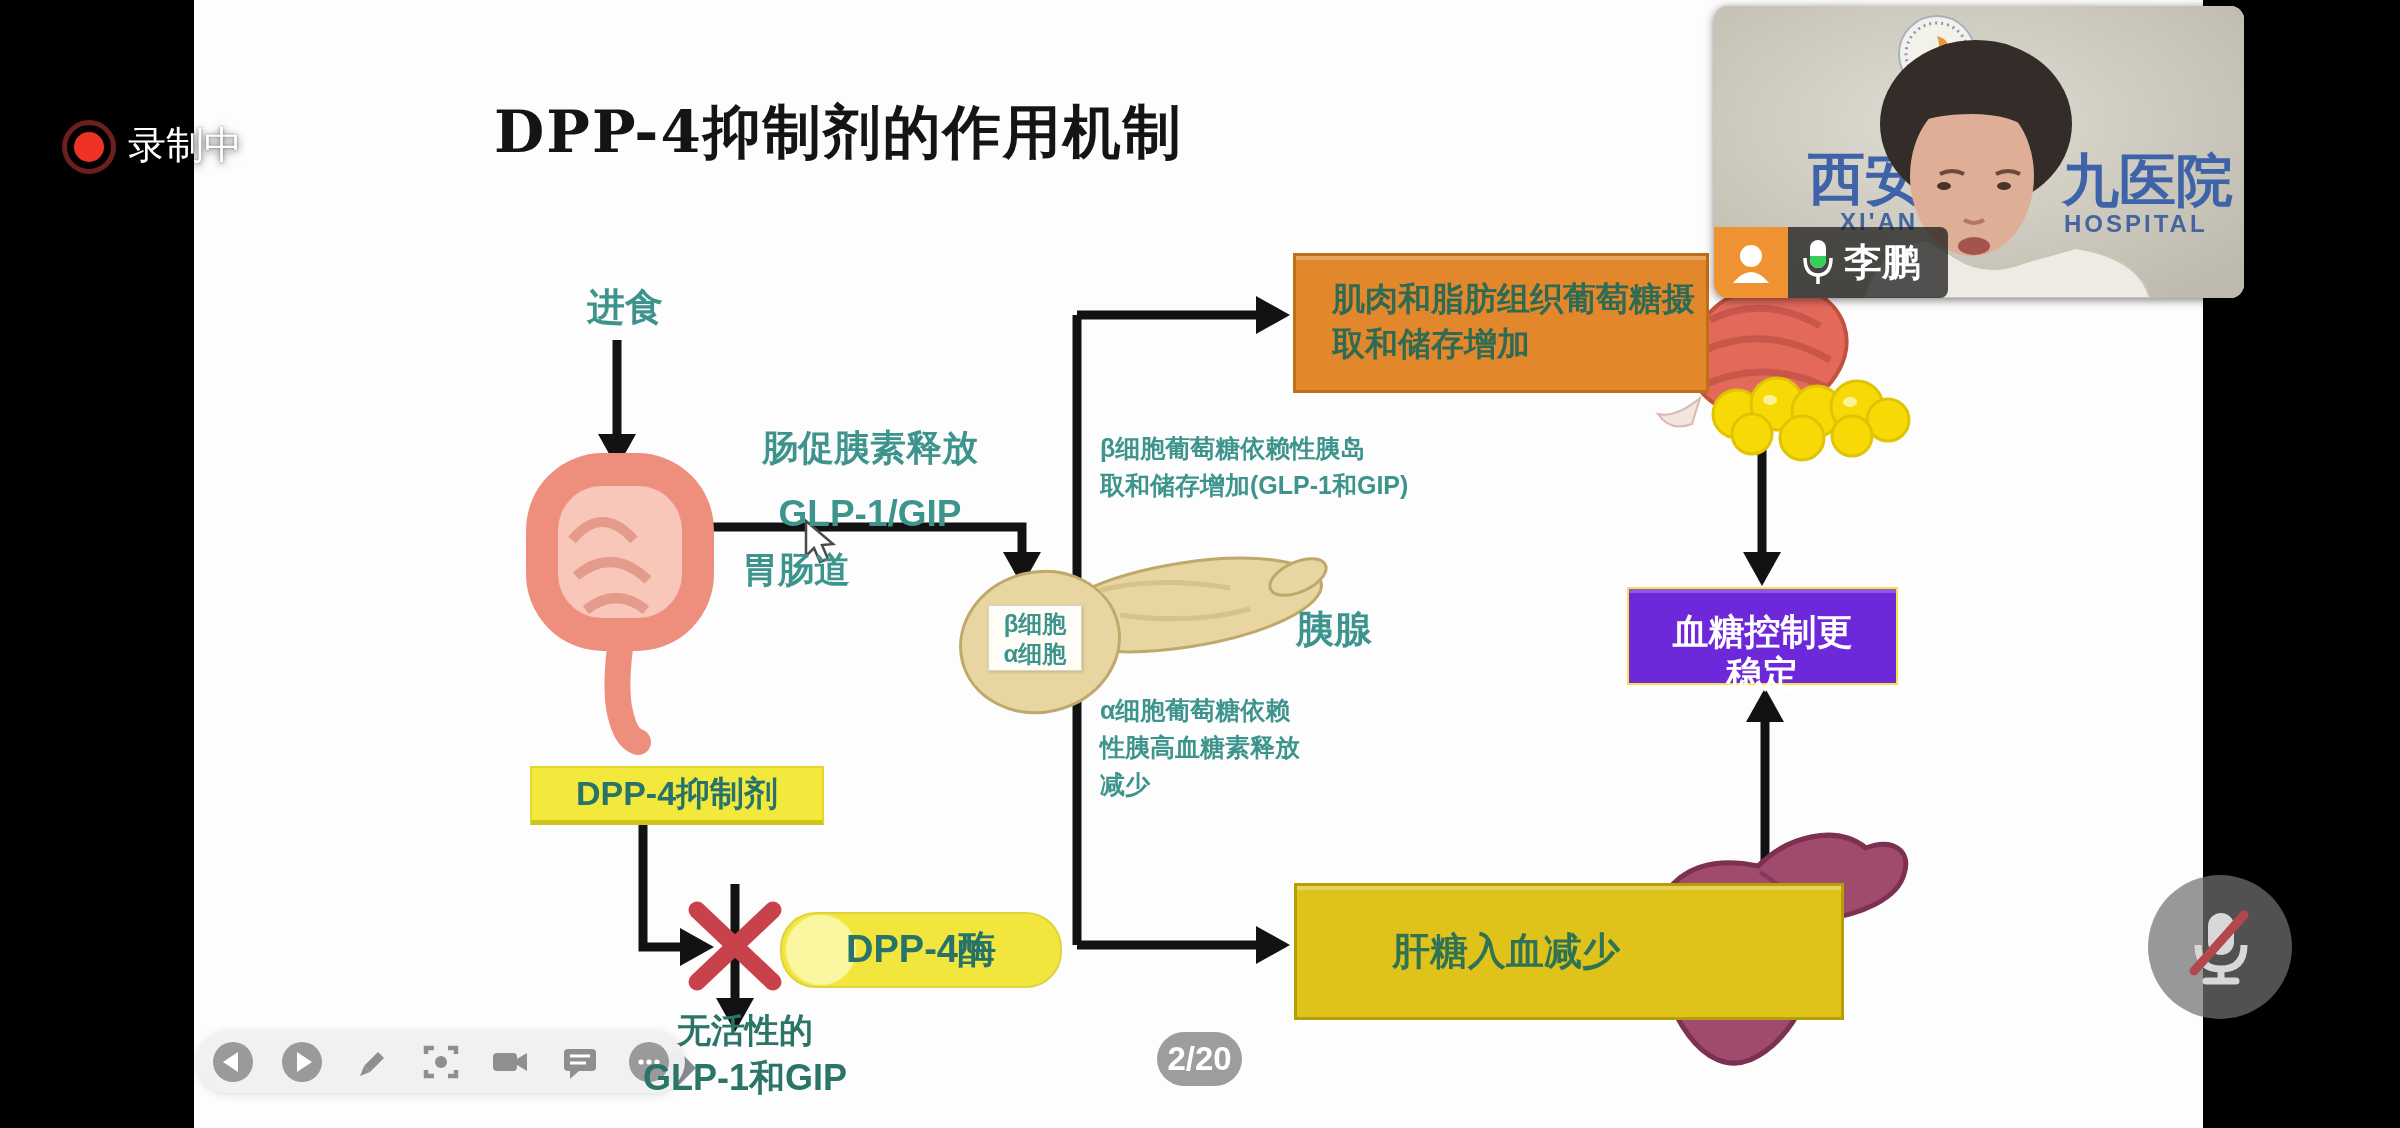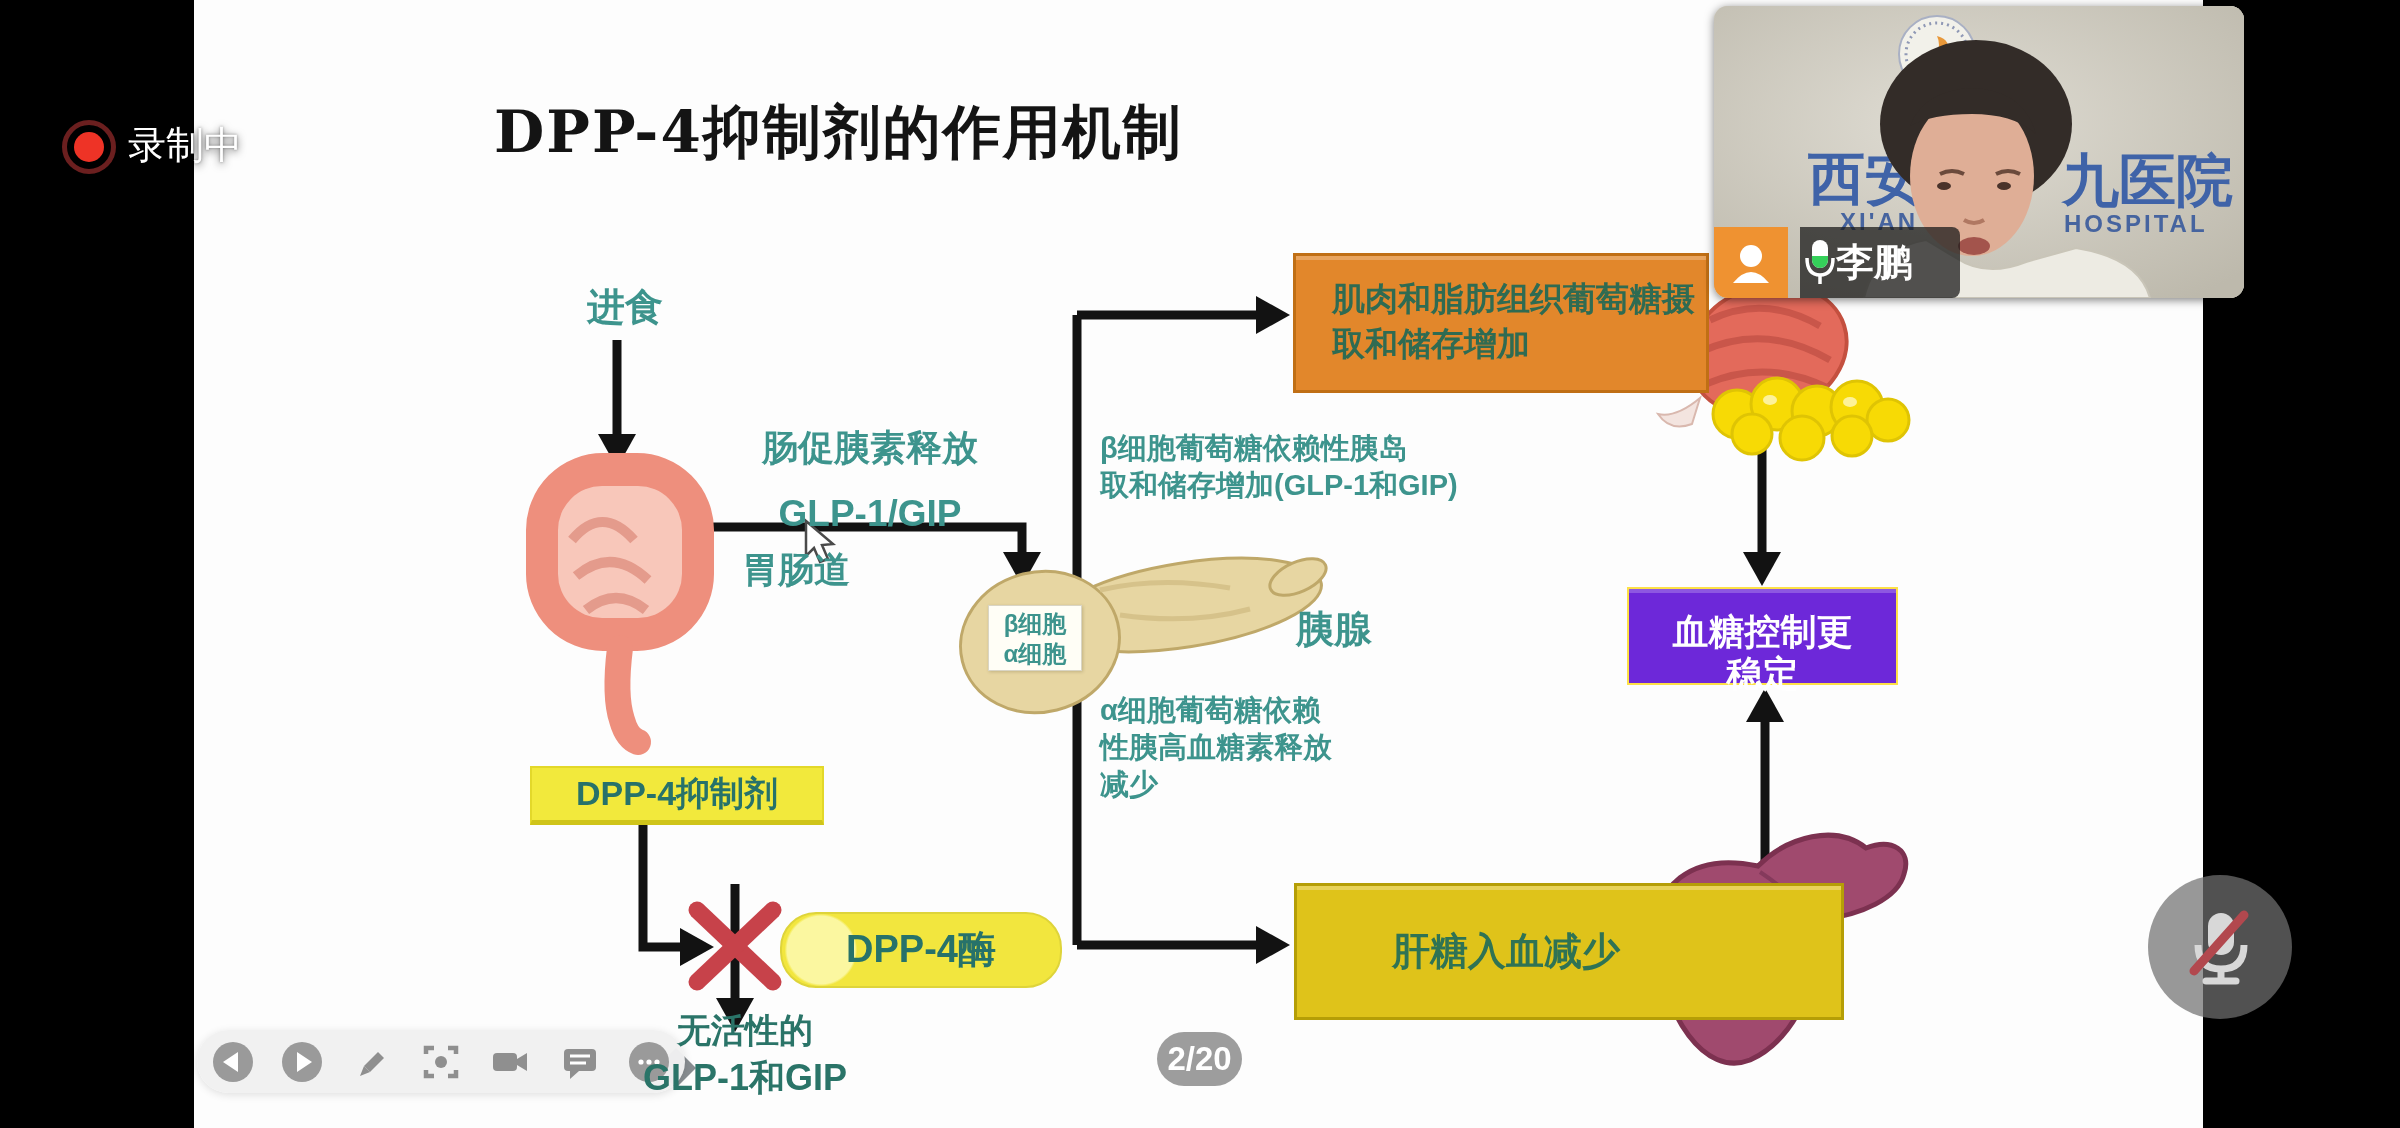--- a/index.html
+++ b/index.html
@@ -5,21 +5,21 @@
   html,body{margin:0;padding:0;width:2400px;height:1128px;background:#000;overflow:hidden;
     font-family:"Liberation Sans", sans-serif;}
   .stage{position:absolute;left:0;top:0;width:2400px;height:1128px;background:#000;}
   .slide{position:absolute;left:194px;top:0;width:2009px;height:1128px;background:#fdfdfd;}
   .abs{position:absolute;}
   .teal{color:#3d948d;font-weight:bold;}
   .slide-title{left:494px;top:94px;width:760px;font-family:"DejaVu Serif", serif;
     font-size:58px;font-weight:600;color:#141414;letter-spacing:2px;white-space:nowrap;}
   .label-lg{font-size:38px;}
   .label-md{font-size:36px;}
-  .para{font-size:29px;line-height:37px;}
+  .para{font-size:25px;line-height:37px;}
   .center{text-align:center;}
   
   .box-inhibitor{left:530px;top:766px;width:290px;height:52px;background:#f2e93c;
     border:2px solid #e3d82a;border-bottom:5px solid #cfc41a;
     color:#27726a;font-weight:bold;font-size:34px;line-height:50px;text-align:center;}
   .pill-enzyme{left:780px;top:912px;width:278px;height:72px;border-radius:36px;
     background:radial-gradient(circle at 14% 50%, #fbf7a0 0 14%, #f2e63e 15%);
     border:2px solid #ded43a;color:#27726a;font-weight:bold;font-size:38px;
     line-height:70px;text-align:center;}
   .box-muscle{left:1293px;top:253px;width:416px;height:140px;background:#e2872b;
@@ -53,22 +53,22 @@
   .page-pill{left:1157px;top:1032px;width:85px;height:54px;border-radius:27px;
     background:rgba(152,152,152,.95);color:#fff;font-size:33px;font-weight:bold;
     text-align:center;line-height:54px;}
   
   .webcam{left:1714px;top:6px;width:530px;height:292px;border-radius:14px;
     overflow:hidden;background:linear-gradient(140deg,#c9c5b8 0%,#dcd9cf 45%,#c3bfb2 100%);
     box-shadow:0 2px 10px rgba(0,0,0,.5);}
   .nametag-person{left:0px;top:221px;width:74px;height:71px;background:#ef9231;
     display:flex;align-items:center;justify-content:center;}
   .nametag-bar{left:74px;top:221px;width:160px;height:71px;background:rgba(26,26,26,.74);
-    border-radius:0 8px 8px 0;display:flex;align-items:center;
-    padding-left:4px;box-sizing:border-box;margin-left:12px;}
+    border-radius:0 8px 8px 0;display:flex;align-items:center;gap:10px;
+    padding-left:14px;box-sizing:border-box;}
   .nametag-name{color:#fff;font-size:38px;font-weight:bold;}
   
   .mic-btn{left:2148px;top:875px;width:144px;height:144px;border-radius:50%;
     background:rgba(112,112,112,.72);display:flex;align-items:center;justify-content:center;}
 </style>
 </head>
 <body>
 
 <div class="stage">
   <div class="slide"></div>

